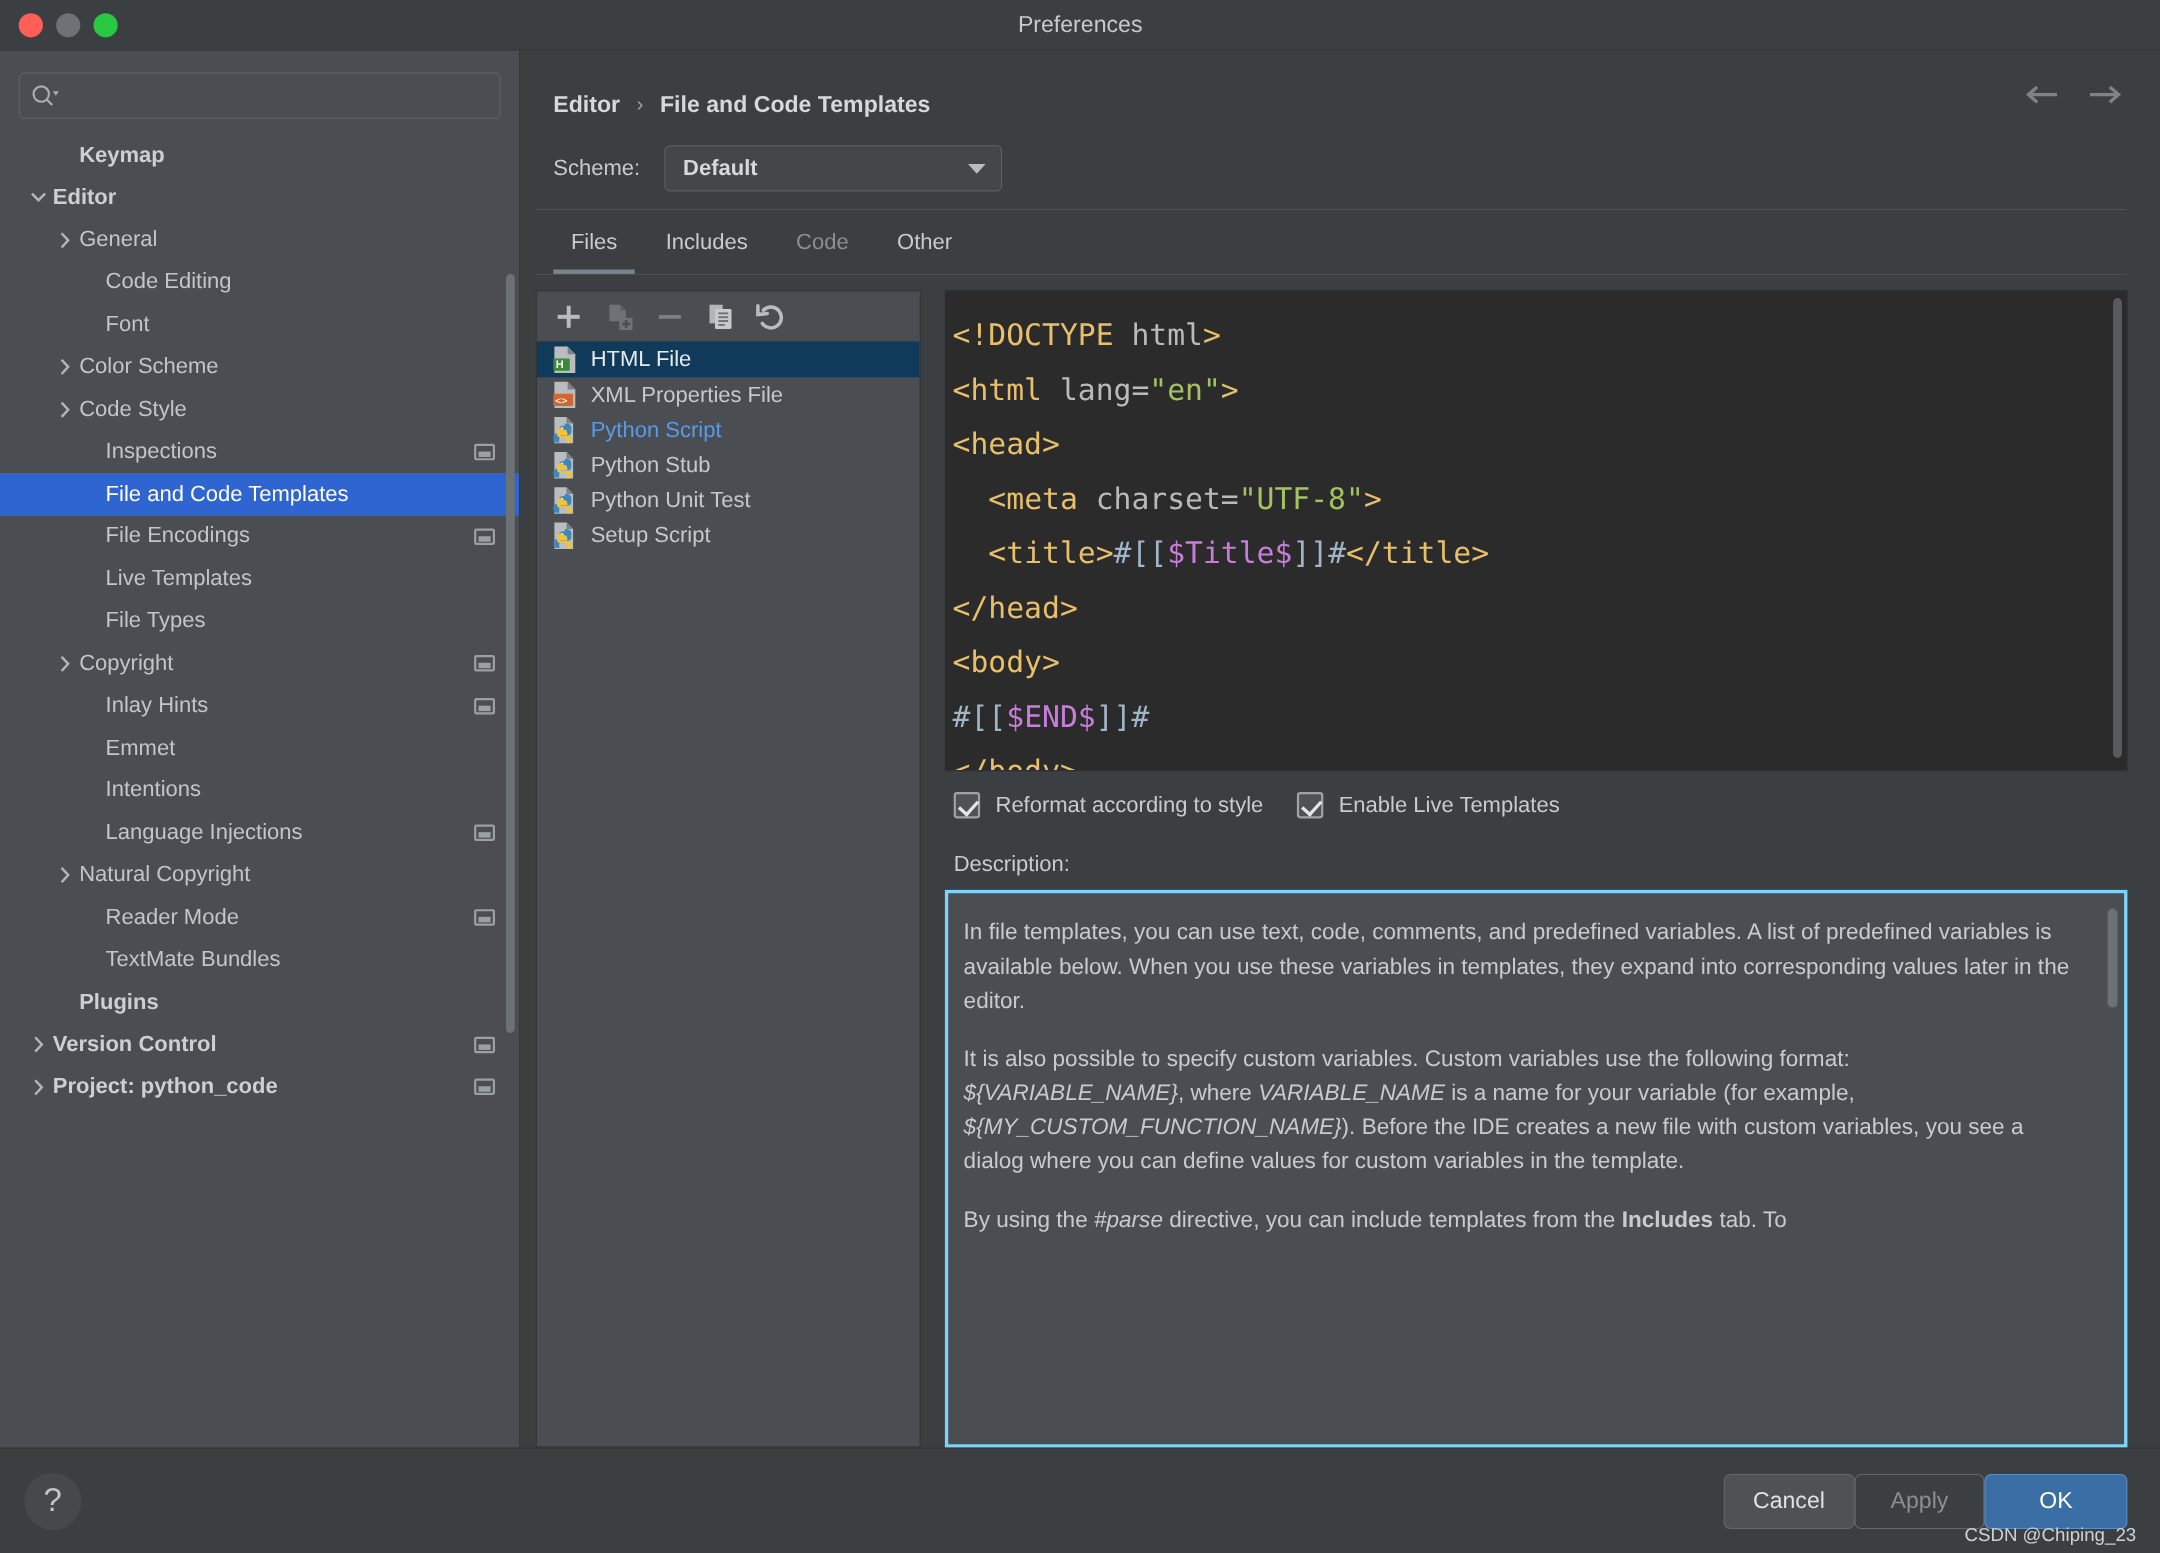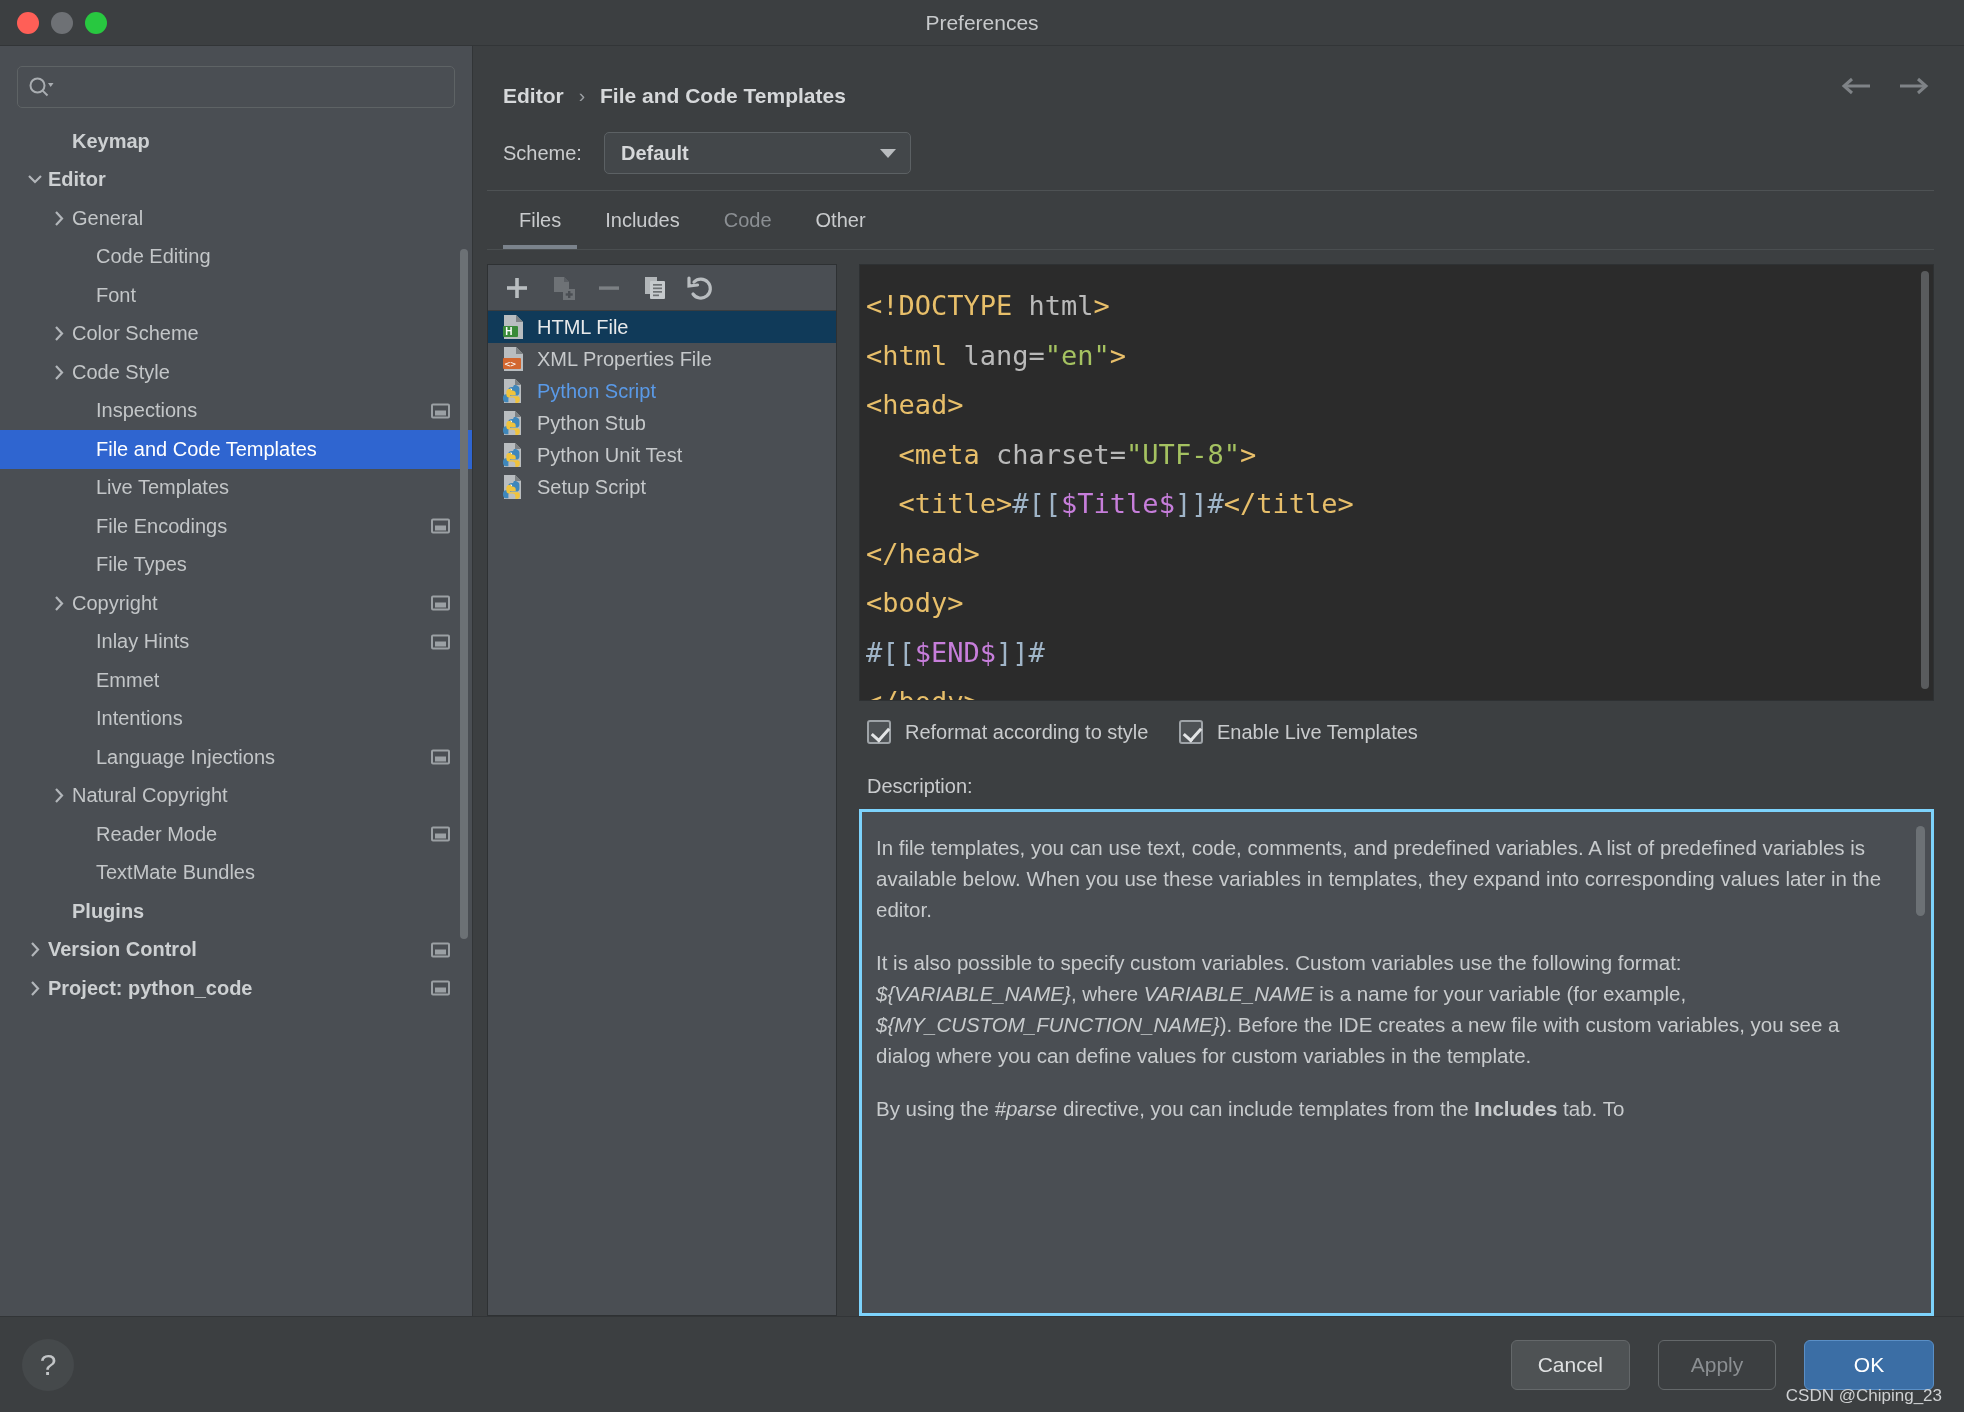--- a/index.html
+++ b/index.html
@@ -227,21 +227,21 @@
     height: 96px; flex: 0 0 96px;
     display: flex; align-items: center;
     border-top: 1px solid #323537;
     position: relative; padding: 0 30px 0 22px;
   }
   .help-btn {
     width: 52px; height: 52px; border-radius: 50%;
     background: #45494b; display: flex; align-items: center; justify-content: center;
     font-size: 30px; color: #c2c5c7; cursor: default;
   }
-  .btn-group { margin-left: auto; display: flex; gap: 28px; align-items: center; padding-left: 43px; }
+  .btn-group { margin-left: auto; display: flex; align-items: center; padding-left: 43px; }
   .btn {
     height: 50px; min-width: 118px; padding: 0 26px;
     border-radius: 6px; display: flex; align-items: center; justify-content: center;
     font-size: 21px; cursor: default;
   }
   .btn.cancel { background: #4e5254; border: 1px solid #64686a; color: #dfe1e2; }
   .btn.apply { background: #3c3f41; border: 1px solid #64686a; color: #8b8f92; }
   .btn.ok { background: #3b6ea5; border: 1px solid #5a8fc6; color: #ffffff; min-width: 130px; }
   .watermark {
     position: absolute; right: 22px; bottom: 6px;
@@ -332,28 +332,28 @@
             <span class="badge">
               <i></i>
             </span>
           </div>
           <div class="tree-item selected">
             <span style="display:inline-block;width:96px"></span>
             <span class="label">File and Code Templates</span>
           </div>
           <div class="tree-item">
             <span style="display:inline-block;width:96px"></span>
+            <span class="label">File Encodings</span>
+            <span class="badge">
+              <i></i>
+            </span>
+          </div>
+          <div class="tree-item">
+            <span style="display:inline-block;width:96px"></span>
             <span class="label">Live Templates</span>
-          </div>
-          <div class="tree-item">
-            <span style="display:inline-block;width:96px"></span>
-            <span class="label">File Encodings</span>
-            <span class="badge">
-              <i></i>
-            </span>
           </div>
           <div class="tree-item">
             <span style="display:inline-block;width:96px"></span>
             <span class="label">File Types</span>
           </div>
           <div class="tree-item">
             <span style="display:inline-block;width:46px"></span>
             <span class="arrow">
               <svg width="18" height="19" viewBox="0 0 18 19">
                 <path d="M6 3 L12 9.5 L6 16" fill="none" stroke="#b2b6ba" stroke-width="2.2"></path>

